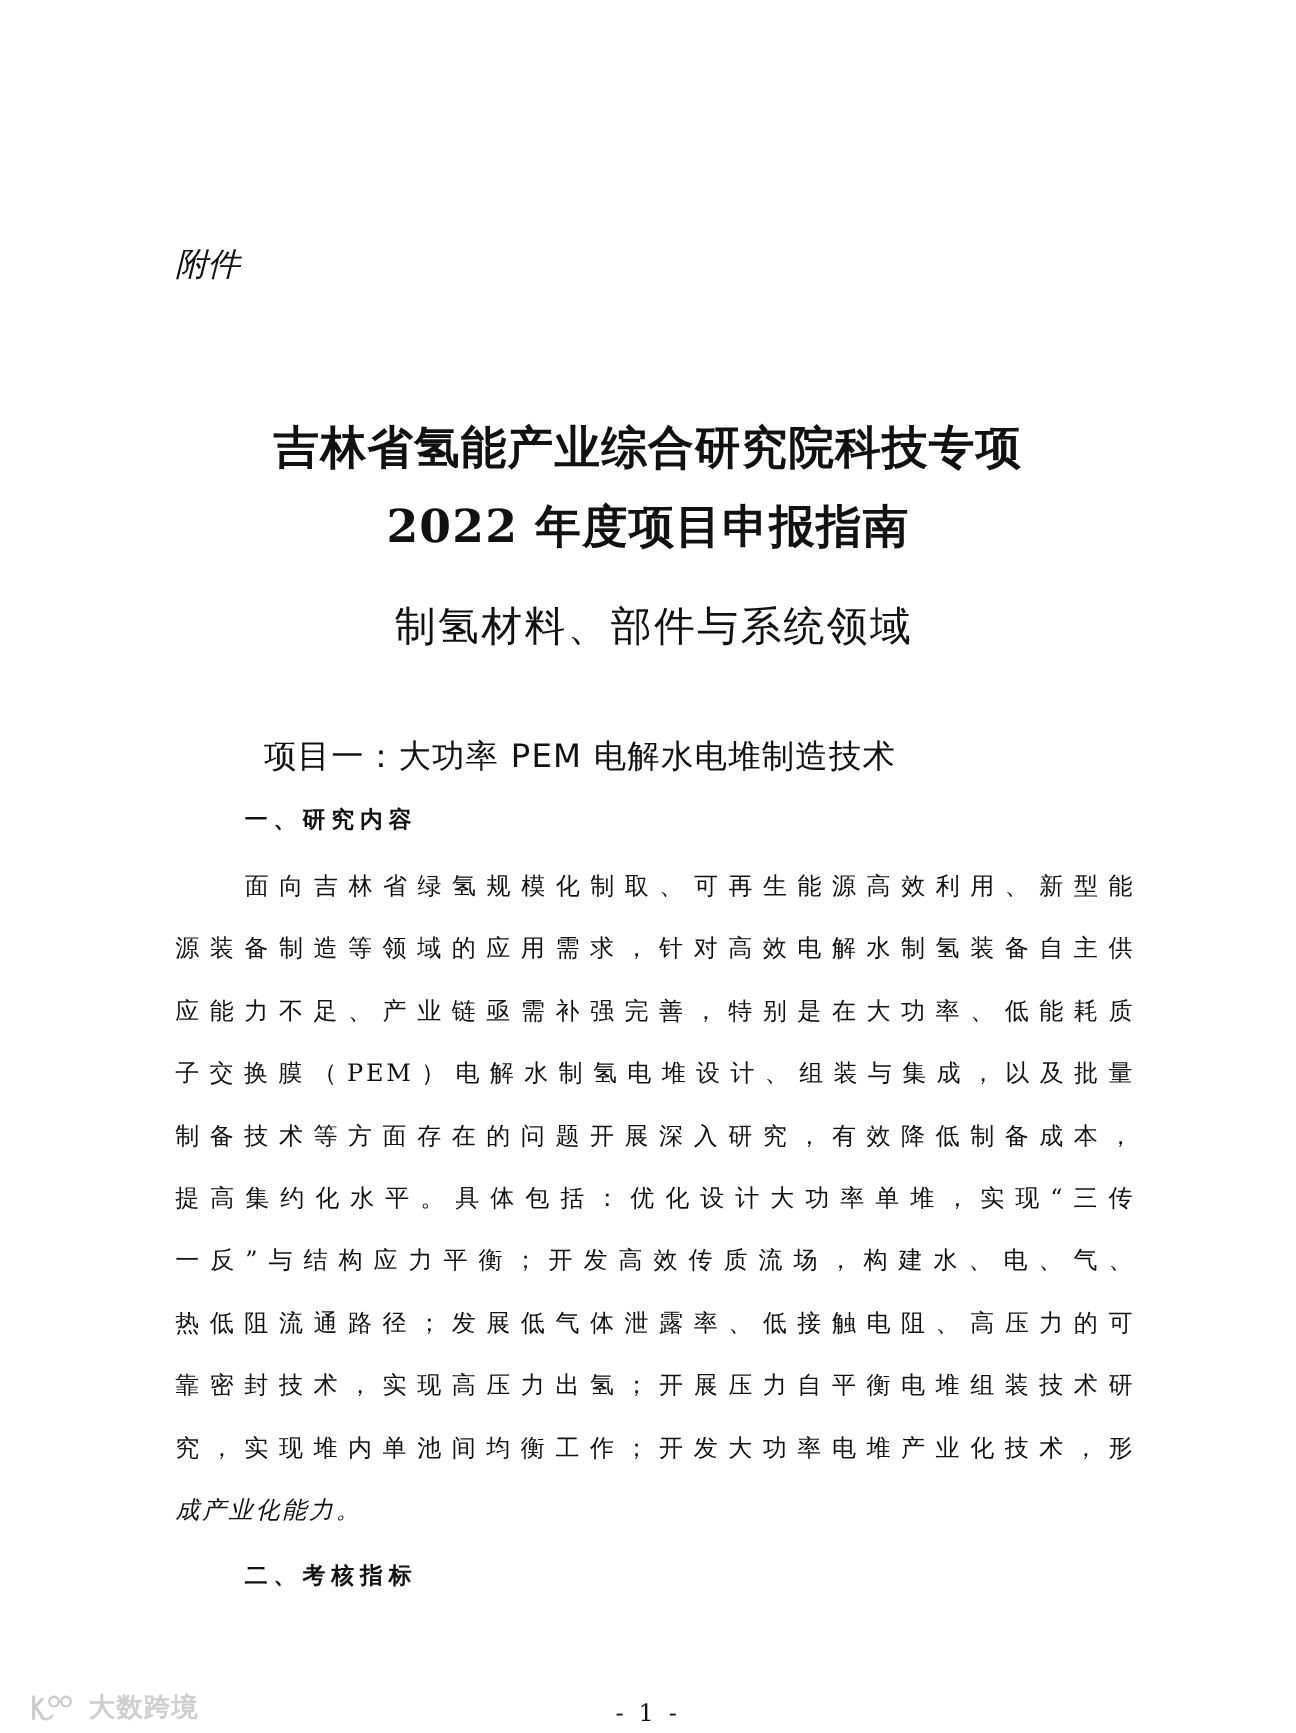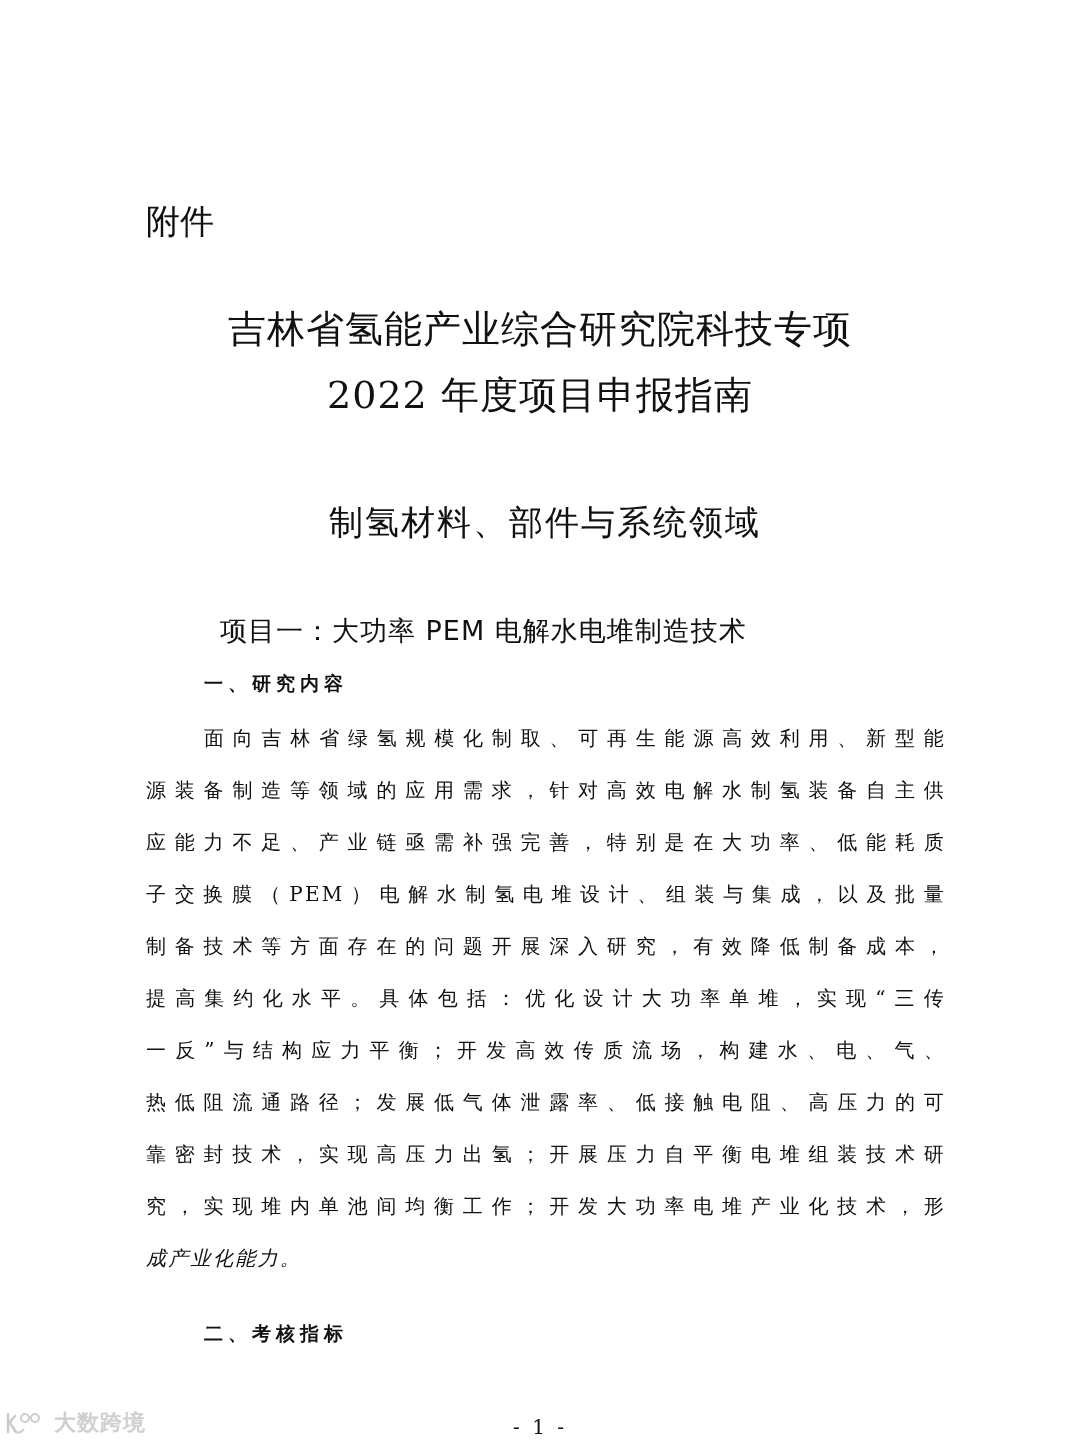--- a/index.html
+++ b/index.html
@@ -1,31 +1,31 @@
 <!DOCTYPE html>
 <html><head>
   <meta charset="utf-8">
   <style>
     html, body { margin: 0; padding: 0; background: #ffffff; }
     body { width: 1080px; height: 1444px; position: relative; overflow: hidden; color: #111; }
     .abs { position: absolute; white-space: nowrap; }
-    .attach { left: 146px; top: 204px; font-family: "DejaVu Sans", sans-serif; font-size: 34px; line-height: 34px; }
-    .title { left: 0; width: 1080px; text-align: center; font-family: "DejaVu Serif", serif; font-weight: normal; font-size: 38px; line-height: 46px; letter-spacing: 1px; }
+    .attach { left: 146px; top: 204px; font-family: "DejaVu Sans", sans-serif; font-size: 27px; line-height: 34px; font-style: italic; }
+    .title { left: 0; width: 1080px; text-align: center; font-family: "DejaVu Serif", serif; font-weight: bold; font-size: 38px; line-height: 46px; letter-spacing: 1px; margin-top: 44px; }
     .t1 { top: 306px; }
     .t2 { top: 372px; }
     .subtitle { left: 0; width: 1090px; text-align: center; top: 500px; font-family: "DejaVu Sans", sans-serif; font-size: 34px; line-height: 44px; letter-spacing: 2px; }
     .project { left: 204px; top: 614px; font-family: "DejaVu Sans", sans-serif; font-size: 27px; line-height: 34px; letter-spacing: 1px; margin-left: 16px; }
     .section { left: 204px; font-family: "DejaVu Serif", serif; font-weight: bold; font-size: 19px; line-height: 34px; letter-spacing: 5px; }
     .s1 { top: 666px; }
-    .s2 { top: 1296px; margin-top: 20px; }
+    .s2 { top: 1296px; }
     .body-line { left: 146px; width: 800px; font-family: "DejaVu Serif", serif; font-size: 20px; line-height: 34px; letter-spacing: 2.3px; text-align: justify; text-align-last: justify; }
     .body-line.indent { left: 204px; width: 742px; }
     .body-line.last { text-align-last: left; width: auto; font-style: italic; }
     .page-num { left: 0; width: 1080px; text-align: center; top: 1414px; font-family: "DejaVu Serif", serif; font-size: 20px; line-height: 26px; letter-spacing: 3px; }
-    .watermark { left: 4px; top: 1408px; display: flex; align-items: center; gap: 10px; color: #c9c9c9; }
+    .watermark { left: 24px; top: 1408px; display: flex; align-items: center; gap: 10px; color: #c9c9c9; }
     .wm-logo { width: 40px; height: 24px; position: relative; }
     .wm-text { font-family: "DejaVu Sans", sans-serif; font-size: 22px; font-weight: bold; color: #cfcfcf; letter-spacing: 1px; }
   </style>
 </head>
 <body>
 
 <div>
 
   <div class="abs attach">附件</div>
 

